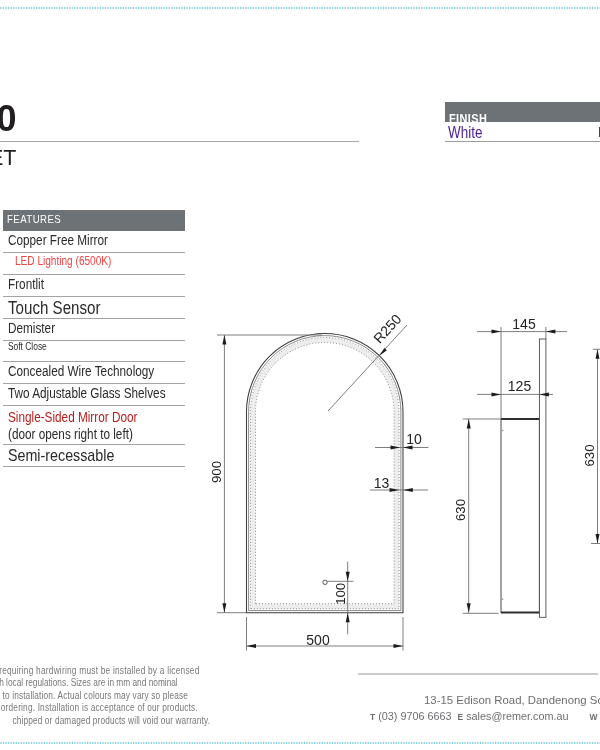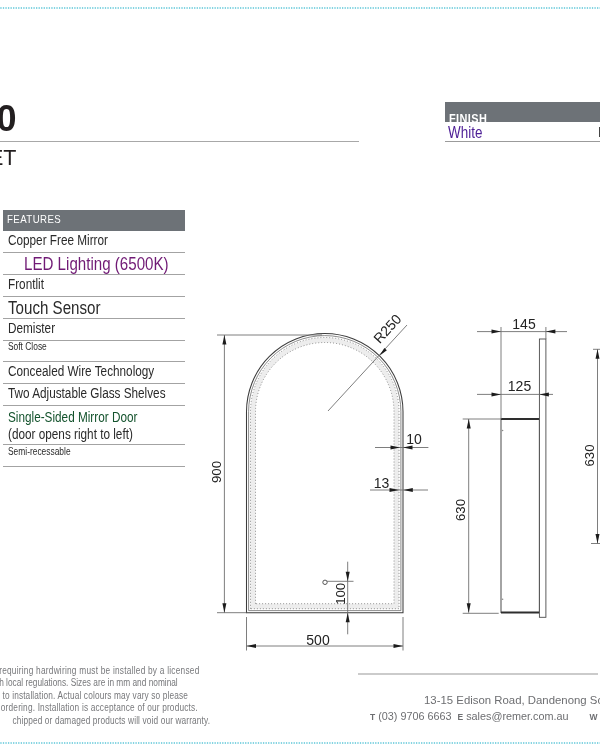--- a/index.html
+++ b/index.html
@@ -29,46 +29,46 @@
 <div class="abs" style="left:445px;top:140.8px;width:155px;height:1px;background:#9b9b9b"></div>
 
 <div class="abs" style="left:598px;top:125px;font-size:14px;color:#232323;line-height:1">N</div>
 
 <div class="abs" style="left:2.5px;top:209.6px;width:182.5px;height:21px;background:#6d7277"></div>
 <div class="abs" style="left:6.8px;top:213.6px;font-size:11.5px;font-weight:normal;color:#fff;letter-spacing:0.5px;line-height:1"><span class="sq">FEATURES</span></div>
 
 <div class="abs" style="left:7.5px;top:233.2px;font-size:14px;color:#2a2a2a;line-height:1"><span class="sq">Copper Free Mirror</span></div>
 <div class="abs" style="left:2.5px;top:252.4px;width:182.5px;height:1px;background:#a3a3a3"></div>
 
-<div class="abs" style="left:24px;top:255.1px;font-size:18px;color:#701a75;line-height:1"><span class="sq">LED Lighting (6500K)</span></div>
+<div class="abs" style="left:15px;top:255.1px;font-size:12px;color:#ef4444;line-height:1"><span class="sq">LED Lighting (6500K)</span></div>
 <div class="abs" style="left:2.5px;top:274.2px;width:182.5px;height:1px;background:#a3a3a3"></div>
 
 <div class="abs" style="left:7.5px;top:276.9px;font-size:14px;color:#2a2a2a;line-height:1"><span class="sq">Frontlit</span></div>
 <div class="abs" style="left:2.5px;top:296px;width:182.5px;height:1px;background:#a3a3a3"></div>
 
 <div class="abs" style="left:7.5px;top:298.7px;font-size:18px;color:#2a2a2a;line-height:1"><span class="sq">Touch Sensor</span></div>
 <div class="abs" style="left:2.5px;top:317.8px;width:182.5px;height:1px;background:#a3a3a3"></div>
 
 <div class="abs" style="left:7.5px;top:320.5px;font-size:14px;color:#2a2a2a;line-height:1"><span class="sq">Demister</span></div>
 <div class="abs" style="left:2.5px;top:339.6px;width:182.5px;height:1px;background:#a3a3a3"></div>
 
 <div class="abs" style="left:7.5px;top:342.3px;font-size:10px;color:#2a2a2a;line-height:1"><span class="sq">Soft Close</span></div>
 <div class="abs" style="left:2.5px;top:361.4px;width:182.5px;height:1px;background:#a3a3a3"></div>
 
 <div class="abs" style="left:7.5px;top:364.1px;font-size:14px;color:#2a2a2a;line-height:1"><span class="sq">Concealed Wire Technology</span></div>
 <div class="abs" style="left:2.5px;top:383.2px;width:182.5px;height:1px;background:#a3a3a3"></div>
 
 <div class="abs" style="left:7.5px;top:385.9px;font-size:14px;color:#2a2a2a;line-height:1"><span class="sq">Two Adjustable Glass Shelves</span></div>
 <div class="abs" style="left:2.5px;top:405px;width:182.5px;height:1px;background:#a3a3a3"></div>
 
-<div class="abs" style="left:7.5px;top:410.2px;font-size:14px;color:#14532d;line-height:1"><span class="sq">Single-Sided Mirror Door</span></div>
+<div class="abs" style="left:7.5px;top:410.2px;font-size:14px;color:#b91c1c;line-height:1"><span class="sq">Single-Sided Mirror Door</span></div>
 <div class="abs" style="left:7.5px;top:427px;font-size:14px;color:#2a2a2a;line-height:1"><span class="sq">(door opens right to left)</span></div>
 <div class="abs" style="left:2.5px;top:444.4px;width:182.5px;height:1px;background:#a3a3a3"></div>
 
-<div class="abs" style="left:7.5px;top:447.1px;font-size:10px;color:#2a2a2a;line-height:1"><span class="sq">Semi-recessable</span></div>
+<div class="abs" style="left:7.5px;top:447.1px;font-size:17px;color:#2a2a2a;line-height:1"><span class="sq">Semi-recessable</span></div>
 <div class="abs" style="left:2.5px;top:466.1px;width:182.5px;height:1px;background:#a3a3a3"></div>
 
 <svg class="abs" style="left:0;top:0" width="600" height="750" viewBox="0 0 600 750">
   <g fill="none" stroke-linecap="butt">
 
     <path d="M250.5,608.7 L250.5,411.75 A74.25,74.25 0 0 1 399,411.75 L399,608.7 Z
              M255.5,603.7 L255.5,411.75 A69.25,69.25 0 0 1 394,411.75 L394,603.7 Z" fill="#ededed" fill-rule="evenodd" stroke="none"></path>
 
     <path d="M246.5,612.7 L246.5,411.75 A78.25,78.25 0 0 1 403,411.75 L403,612.7 Z" stroke="#3d3d3d" stroke-width="1.05"></path>
 

